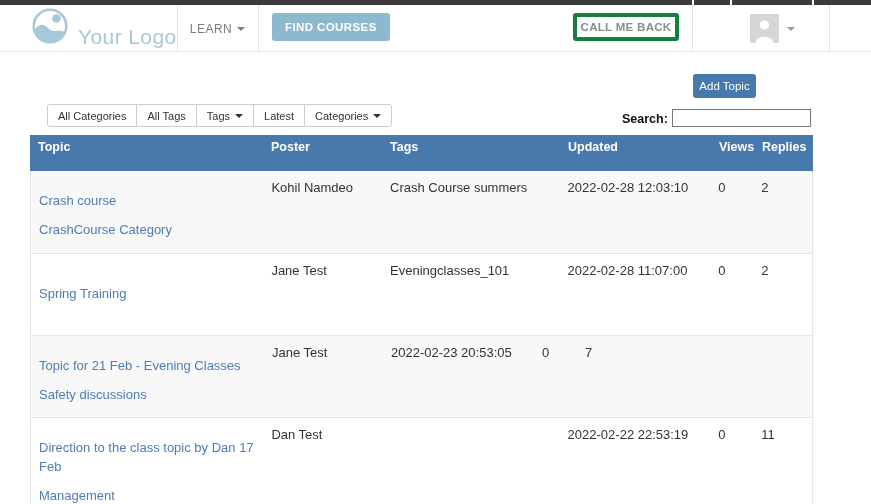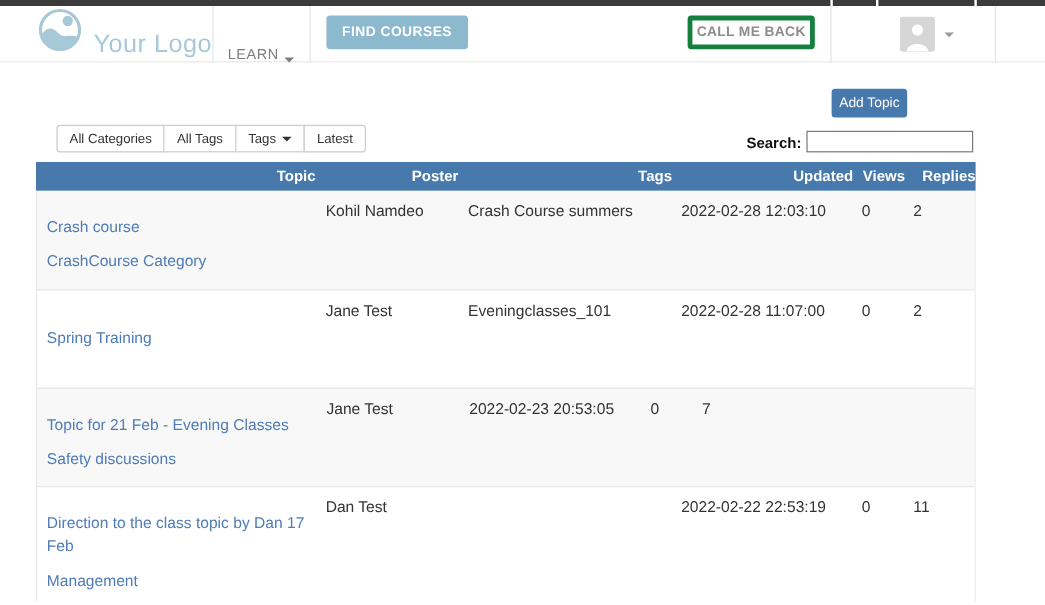--- a/index.html
+++ b/index.html
@@ -10,21 +10,21 @@
   .topbar { position:absolute; top:0; left:0; width:871px; height:5px; background:#3b3b3b; }
   .topbar .notch { position:absolute; top:0; width:2px; height:5px; background:#fff; }
 
   
   .site-header { position:absolute; top:5px; left:0; width:871px; height:47px;
     background:#fff; border-bottom:1px solid #e8e8e8; }
   .hdiv { position:absolute; top:0; width:1px; height:47px; background:#e4e4e4; }
   .logo { position:absolute; left:31px; top:4px; height:40px; display:flex; align-items:flex-end; gap:9px; cursor:pointer; }
   .logo-text { font-size:21px; color:#a6c8d7; letter-spacing:0.4px; }
   .learn { position:absolute; left:177px; top:0; width:81px; height:47px;
-    display:flex; align-items:flex-end; justify-content:center; gap:5px;
+    display:flex; align-items:center; justify-content:center; gap:5px;
     color:#7d7d7d; font-size:12px; letter-spacing:0.5px; cursor:pointer; }
   .caret-sm { width:0; height:0; border-left:4px solid transparent;
     border-right:4px solid transparent; border-top:4px solid #7d7d7d; display:inline-block; }
   .find-courses { position:absolute; left:272px; top:8px; height:28px; padding:0 13px;
     background:#8db9ce; border:none; border-radius:3px; color:#fff;
     font-weight:bold; font-size:11.5px; letter-spacing:0.4px; cursor:pointer;
     font-family:"Liberation Sans",sans-serif; }
   .call-me-back { position:absolute; left:573px; top:8px; width:106px; height:28px;
     background:#fff; border:4px solid #15803d; border-radius:3px; color:#8c8c8c;
     font-weight:bold; font-size:11.5px; letter-spacing:0.3px; cursor:pointer;
@@ -46,21 +46,21 @@
   .filter-btn:last-child { border-radius:0 3px 3px 0; }
   .caret-dark { width:0; height:0; border-left:4px solid transparent;
     border-right:4px solid transparent; border-top:4px solid #333; }
   .search-label { position:absolute; left:622px; top:112px; font-size:12.5px;
     font-weight:bold; color:#111; }
   .search-input { position:absolute; left:672px; top:109px; width:139px; height:18px;
     border:1px solid #777; border-radius:0; font-size:12px; padding:0 4px; background:#fff; }
 
   
   .topic-table { position:absolute; left:30px; top:135px; width:783px; }
-  .thead { display:flex; background:#4879ac; height:24px;text-align:right; }
+  .thead { display:flex; background:#4879ac; height:36px; }
   .th { color:#fff; font-weight:bold; font-size:12.5px; line-height:24px; padding-left:8px; }
   .col-0{width:233px} .col-1{width:119px} .col-2{width:178px}
   .col-3{width:151px} .col-4{width:43px} .col-5{width:59px}
   .tbody { border-left:1px solid #e6e6e6; border-right:1px solid #e6e6e6; }
   .trow { display:flex; min-height:82px; background:#fff; border-top:1px solid #e6e6e6; }
   .trow:first-child { border-top:none; }
   .trow:nth-child(odd) { background:#f8f8f8; }
   .td { padding:8px; font-size:13px; color:#333; line-height:18px; word-wrap:break-word; }
   .topic-cell { padding-top:20px; }
   .tlink { display:block; color:#4e7cb7; text-decoration:none; font-size:13px;
@@ -123,20 +123,24 @@
     <button class="filter-btn">
       <span>All Tags</span>
     </button>
     <button class="filter-btn">
       <span>Tags</span>
       <span class="caret-dark"></span>
     </button>
     <button class="filter-btn">
       <span>Latest</span>
     </button>
+    <button class="filter-btn">
+      <span>Categories</span>
+      <span class="caret-dark"></span>
+    </button>
   </div>
 
 <span class="search-label">Search:</span>
 <input class="search-input" type="text" value="" style="">
 
 <div class="topic-table">
   <div class="thead" id="thead">
       <div class="th col-0">Topic</div>
       <div class="th col-1">Poster</div>
       <div class="th col-2">Tags</div>

